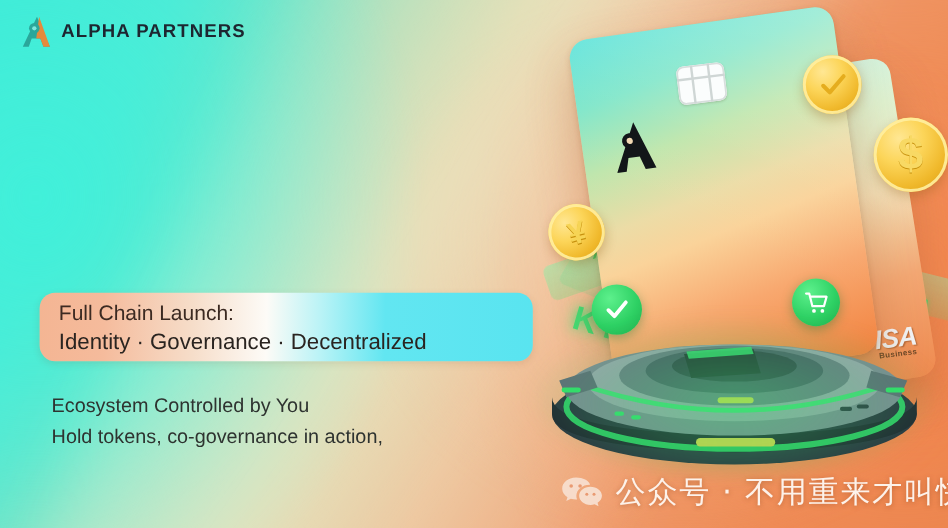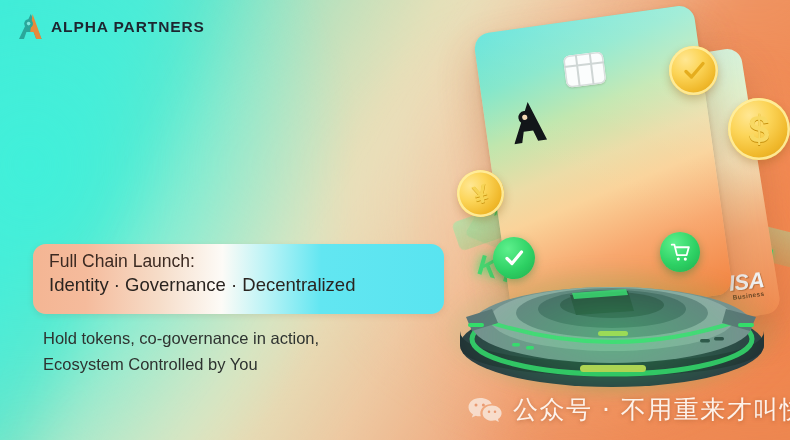--- a/index.html
+++ b/index.html
@@ -97,21 +97,21 @@
     color:#101315;
     letter-spacing:-.6px;
     line-height:1.06;
     white-space:nowrap;
   }
 
   
   .pill {
     position:absolute;
     left:33px; top:244px;
-    width:411px; height:70px;
+    width:411px; height:57px;
     border-radius:13px;
     background:linear-gradient(91deg,
         #f4b593 0%,
         #f5bb9c 13%,
         #f6ddc9 31%,
         #fdfbf7 46%,
         #b9f3f6 57%,
         #62e6f1 70%,
         #59e4f0 100%);
     box-shadow:0 2px 6px rgba(120,70,40,.13);
@@ -478,22 +478,22 @@
     <span class="logo-word">ALPHA PARTNERS</span>
   </div>
 
 
   <div class="pill">
     <div class="pill-l1">Full Chain Launch:</div>
     <div class="pill-l2">Identity · Governance · Decentralized</div>
   </div>
 
   <div class="tagline">
+    <div class="tag-l">Ecosystem Controlled by You</div>
     <div class="tag-l">Hold tokens, co-governance in action,</div>
-    <div class="tag-l">Ecosystem Controlled by You</div>
   </div>
 
   <div class="watermark">
     <svg width="34" height="28" viewBox="0 0 34 28">
       <path d="M12 2 C5.4 2 0.5 6.2 0.5 11.2 C0.5 14.1 2.2 16.6 4.9 18.3 L3.9 21.6 L7.7 19.7 C9 20.1 10.5 20.3 12 20.3 C12.3 20.3 12.6 20.3 12.9 20.3 C12.5 19.3 12.3 18.3 12.3 17.2 C12.3 12 17.3 7.9 23.4 7.9 C23.5 7.9 23.6 7.9 23.7 7.9 C22.6 4.5 17.9 2 12 2 Z" fill="#f7dfd0" opacity=".92"></path>
       <circle cx="8" cy="9" r="1.5" fill="#e99a72"></circle>
       <circle cx="15.4" cy="9" r="1.5" fill="#e99a72"></circle>
       <path d="M24 9.6 C18.8 9.6 14.6 13 14.6 17.2 C14.6 21.4 18.8 24.8 24 24.8 C25.2 24.8 26.4 24.6 27.5 24.3 L30.8 25.9 L30 23 C32.2 21.6 33.6 19.5 33.6 17.2 C33.6 13 29.3 9.6 24 9.6 Z" fill="#f7dfd0" opacity=".95"></path>
       <circle cx="21" cy="15.8" r="1.25" fill="#e99a72"></circle>
       <circle cx="27" cy="15.8" r="1.25" fill="#e99a72"></circle>

